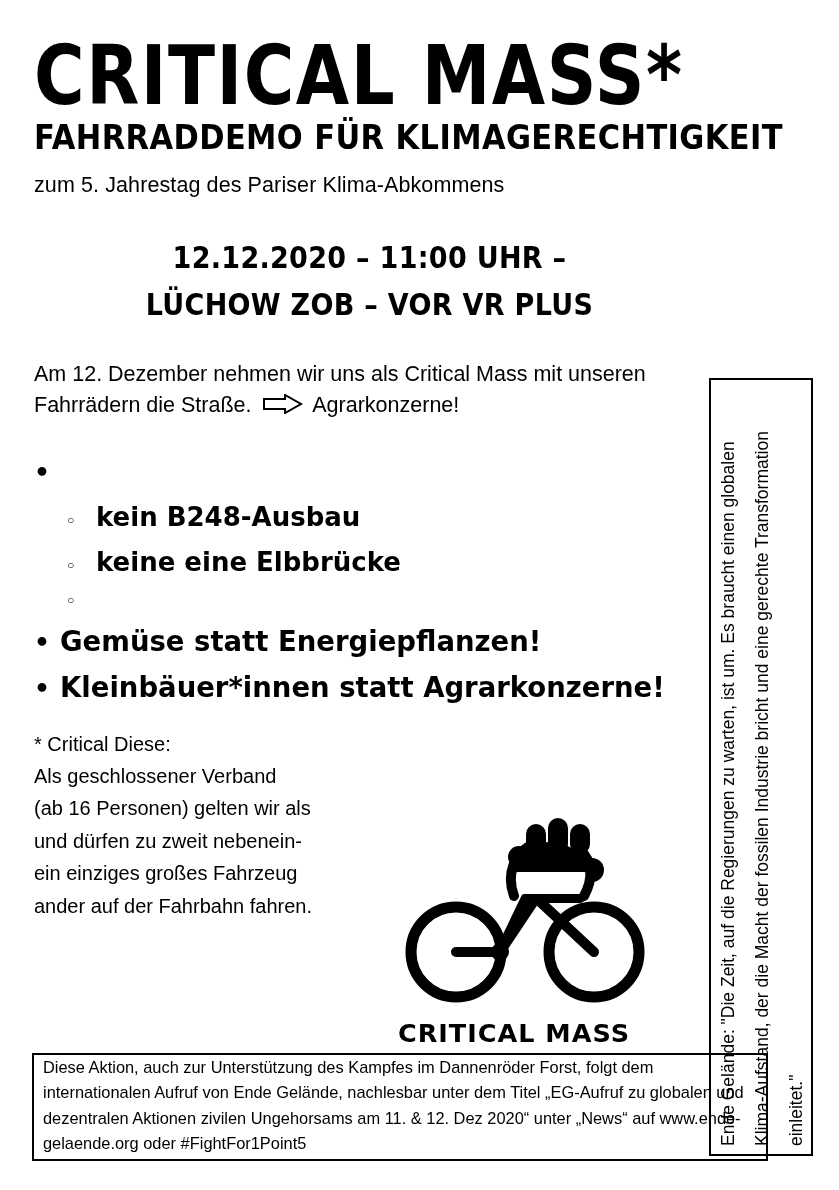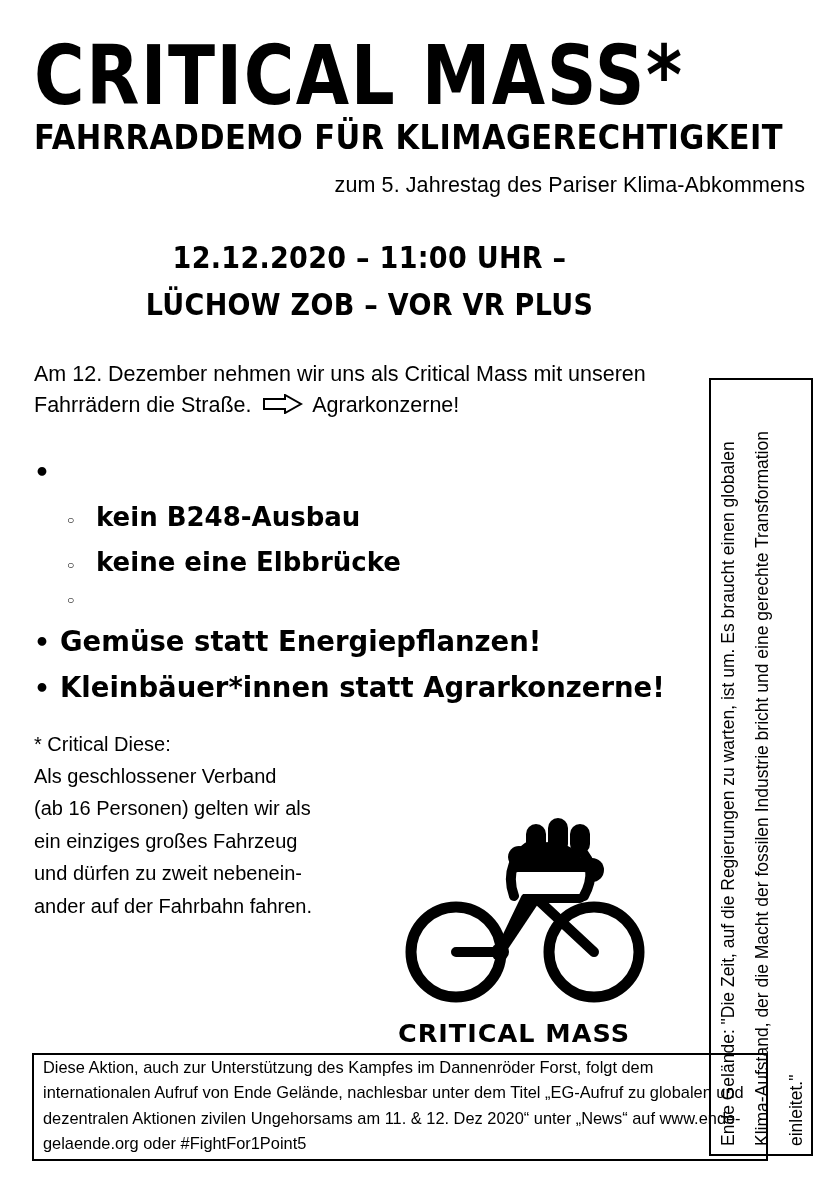--- a/index.html
+++ b/index.html
@@ -43,21 +43,20 @@
     letter-spacing: 0.4px;
     transform: scaleY(1.12);
     transform-origin: left top;
     margin: 14px 0 20px 0;
     white-space: nowrap;
   }
   .occasion {
     font-size: 21.5px;
     margin: 18px 0 0 0;
     letter-spacing: 0.1px;
-    text-align: right;
   }
 
   
   .datetime {
     font-family: "DejaVu Sans", sans-serif;
     font-weight: bold;
     font-size: 27px;
     text-align: center;
     line-height: 1.55;
     transform: scaleY(1.12);
@@ -237,22 +236,22 @@
       <span class="bullet">•</span>
       <span>Kleinbäuer*innen statt Agrarkonzerne!</span>
     </div>
 
   </div>
 
   <div class="footnote">
     <div>* Critical Diese:</div>
     <div>Als geschlossener Verband</div>
     <div>(ab 16 Personen) gelten wir als</div>
+    <div>und dürfen zu zweit nebenein-</div>
     <div>ein einziges großes Fahrzeug</div>
-    <div>und dürfen zu zweit nebenein-</div>
     <div>ander auf der Fahrbahn fahren.</div>
   </div>
 
   <div class="logo">
     <svg width="260" height="200" viewBox="0 0 260 200" aria-hidden="true">
 
       <circle cx="58" cy="140" r="45" fill="none" stroke="#000" stroke-width="11"></circle>
       <circle cx="196" cy="140" r="45" fill="none" stroke="#000" stroke-width="11"></circle>
 
       <path d="M58 140 L102 140 L128 86 L160 86" fill="none" stroke="#000" stroke-width="10" stroke-linecap="round" stroke-linejoin="round"></path>

